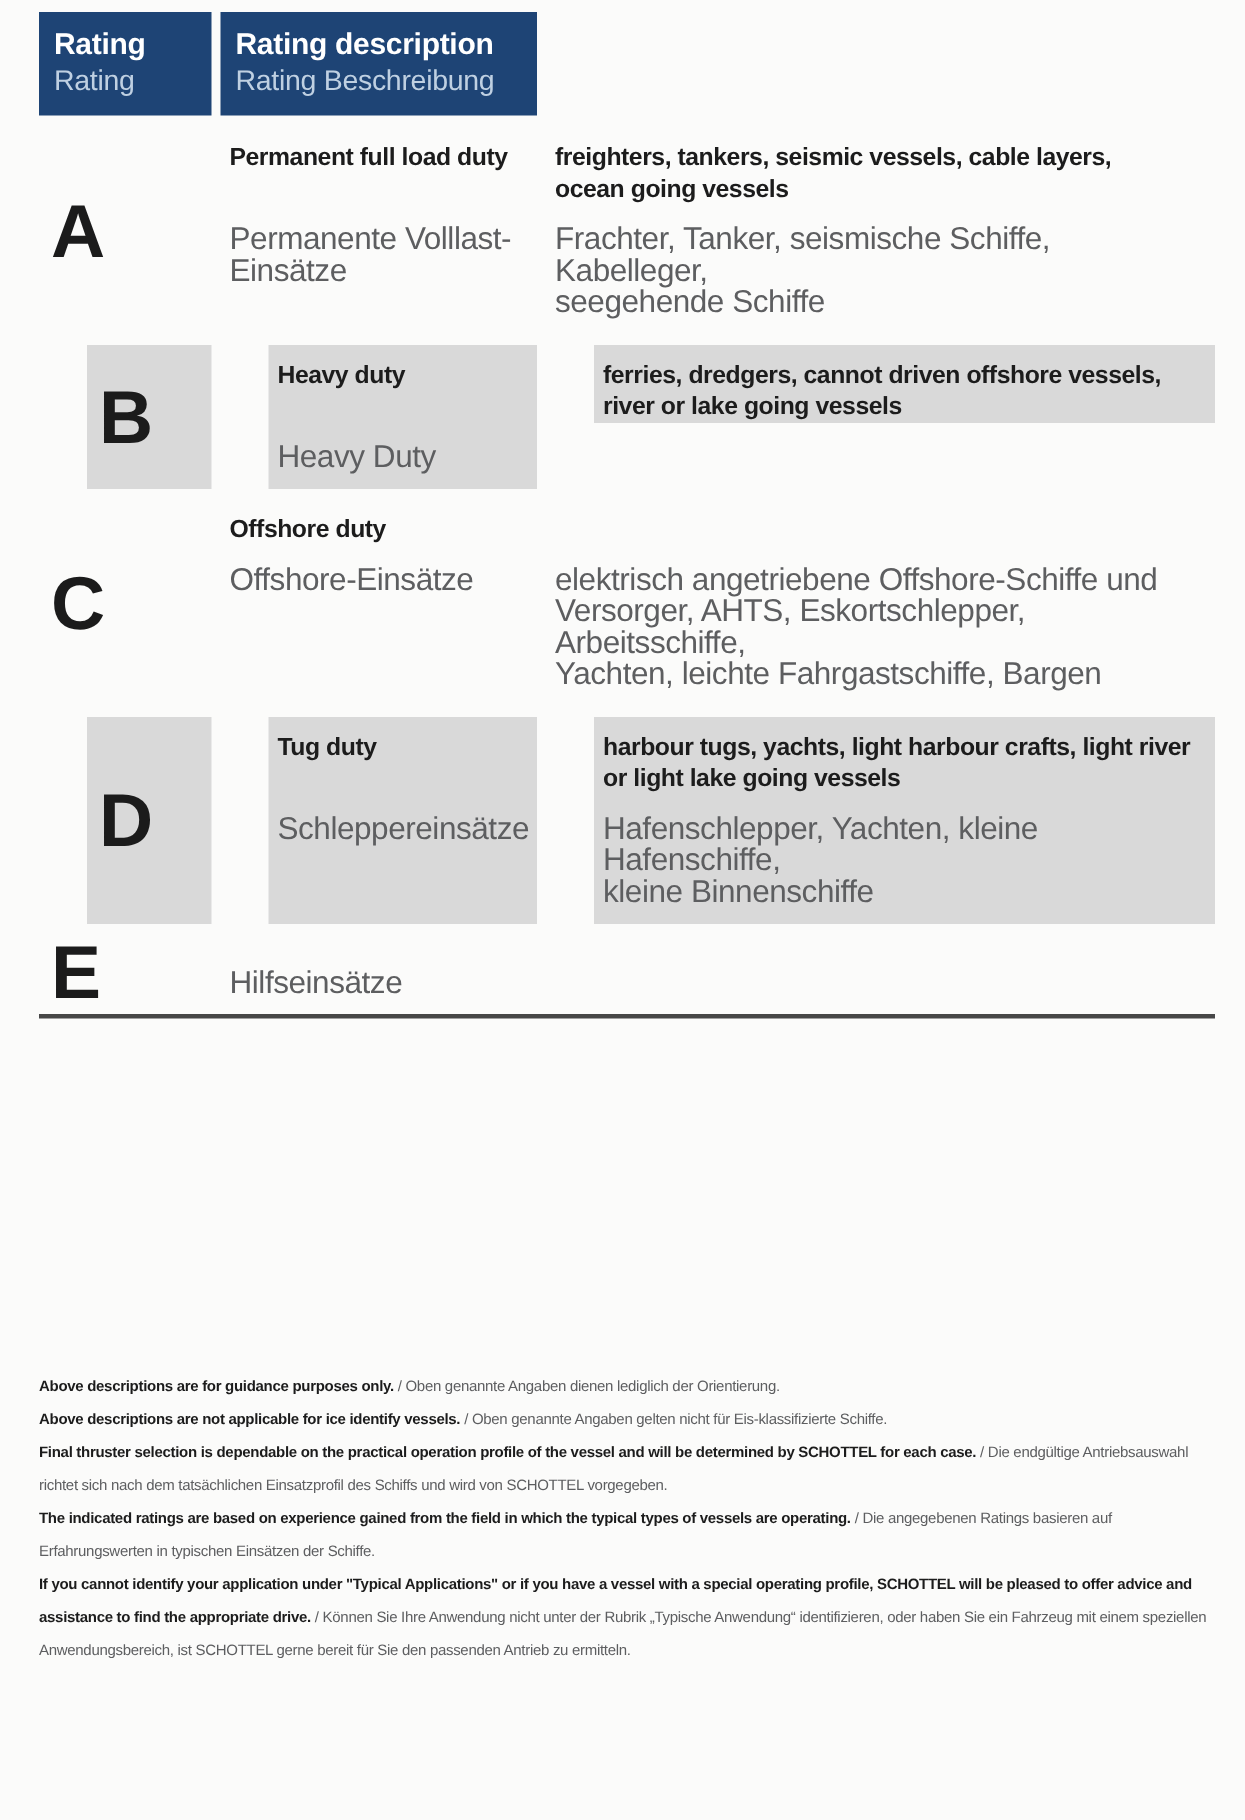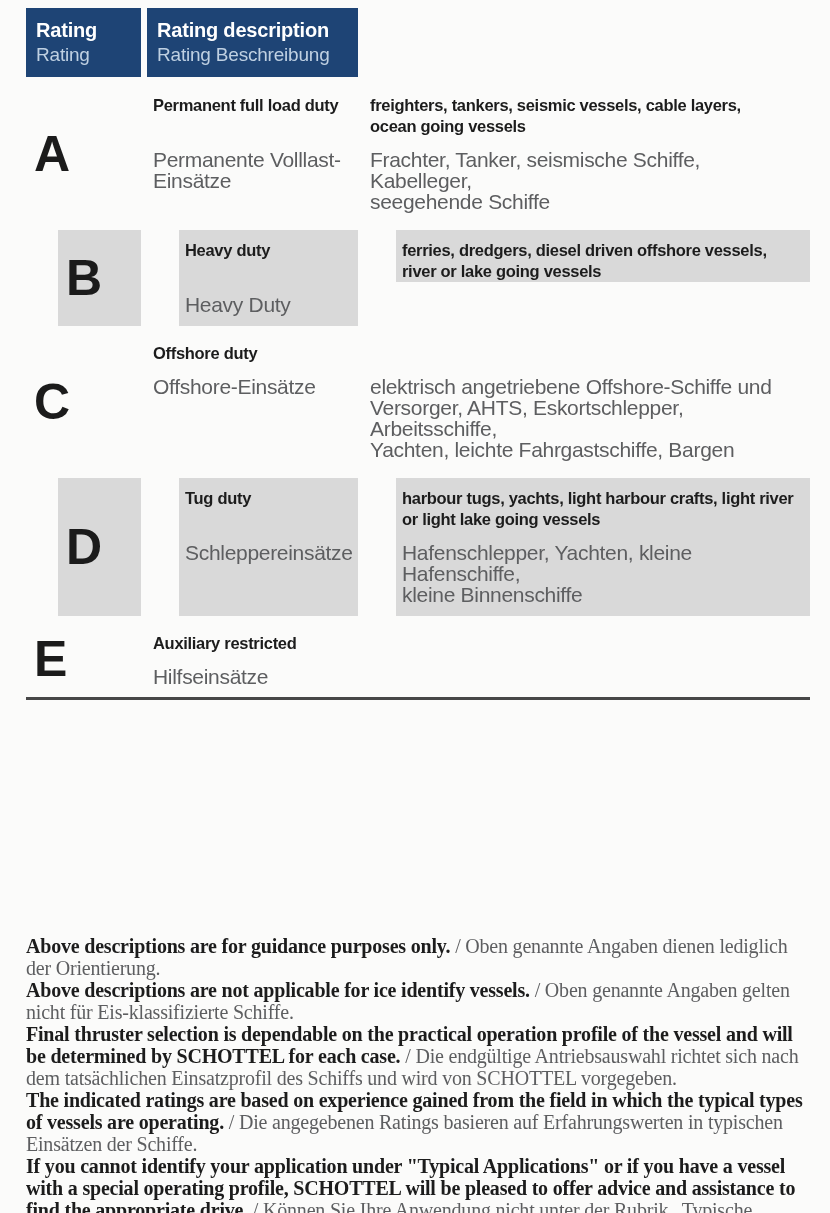--- a/index.html
+++ b/index.html
@@ -104,24 +104,23 @@
     background: var(--rule);
     width: 100%;
   }
 
   
   .notes {
     margin-top: 235px;
     width: 100%;
   }
   .note {
-    font-size: 20px;
+    font-size: 10px;
     line-height: 22px;
     letter-spacing: -0.2px;
-    font-family: Liberation Serif, serif;
   }
   .n-en { font-weight: 700; color: var(--text-primary); }
   .n-sep { font-weight: 400; color: var(--text-secondary); }
   .n-de { font-weight: 400; color: var(--text-secondary); }
 </style>
 </head>
 <body>
 
 <div class="page">
 
@@ -147,21 +146,21 @@
 Einsätze</div>
     <div class="cell app de">Frachter, Tanker, seismische Schiffe, Kabelleger,
 seegehende Schiffe</div>
   </div>
 
   <div class="trow shaded">
     <div class="cell letter-cell">
       <span class="letter">B</span>
     </div>
     <div class="cell desc en">Heavy duty</div>
-    <div class="cell app en">ferries, dredgers, diesel driven offshore vessels,
+    <div class="cell app en">ferries, dredgers, cannot driven offshore vessels,
 river or lake going vessels</div>
     <div class="cell desc de">Heavy Duty</div>
   </div>
 
   <div class="trow">
     <div class="cell letter-cell">
       <span class="letter">C</span>
     </div>
     <div class="cell desc en">Offshore duty</div>
     <div class="cell desc de">Offshore-Einsätze</div>
@@ -179,21 +178,20 @@
 or light lake going vessels</div>
     <div class="cell desc de">Schleppereinsätze</div>
     <div class="cell app de">Hafenschlepper, Yachten, kleine Hafenschiffe,
 kleine Binnenschiffe</div>
   </div>
 
   <div class="trow last">
     <div class="cell letter-cell">
       <span class="letter">E</span>
     </div>
-    <div class="cell desc en">Auxiliary restricted</div>
     <div class="cell app en"></div>
     <div class="cell desc de">Hilfseinsätze</div>
     <div class="cell app de"></div>
   </div>
 
   <div class="bottom-rule"></div>
 
   <div class="notes">
     <p class="note"><span class="n-en">Above descriptions are for guidance purposes only.</span> <span class="n-sep">/</span> <span class="n-de">Oben genannte Angaben dienen lediglich der Orientierung.</span></p>
     <p class="note"><span class="n-en">Above descriptions are not applicable for ice identify vessels.</span> <span class="n-sep">/</span> <span class="n-de">Oben genannte Angaben gelten nicht für Eis-klassifizierte Schiffe.</span></p>

